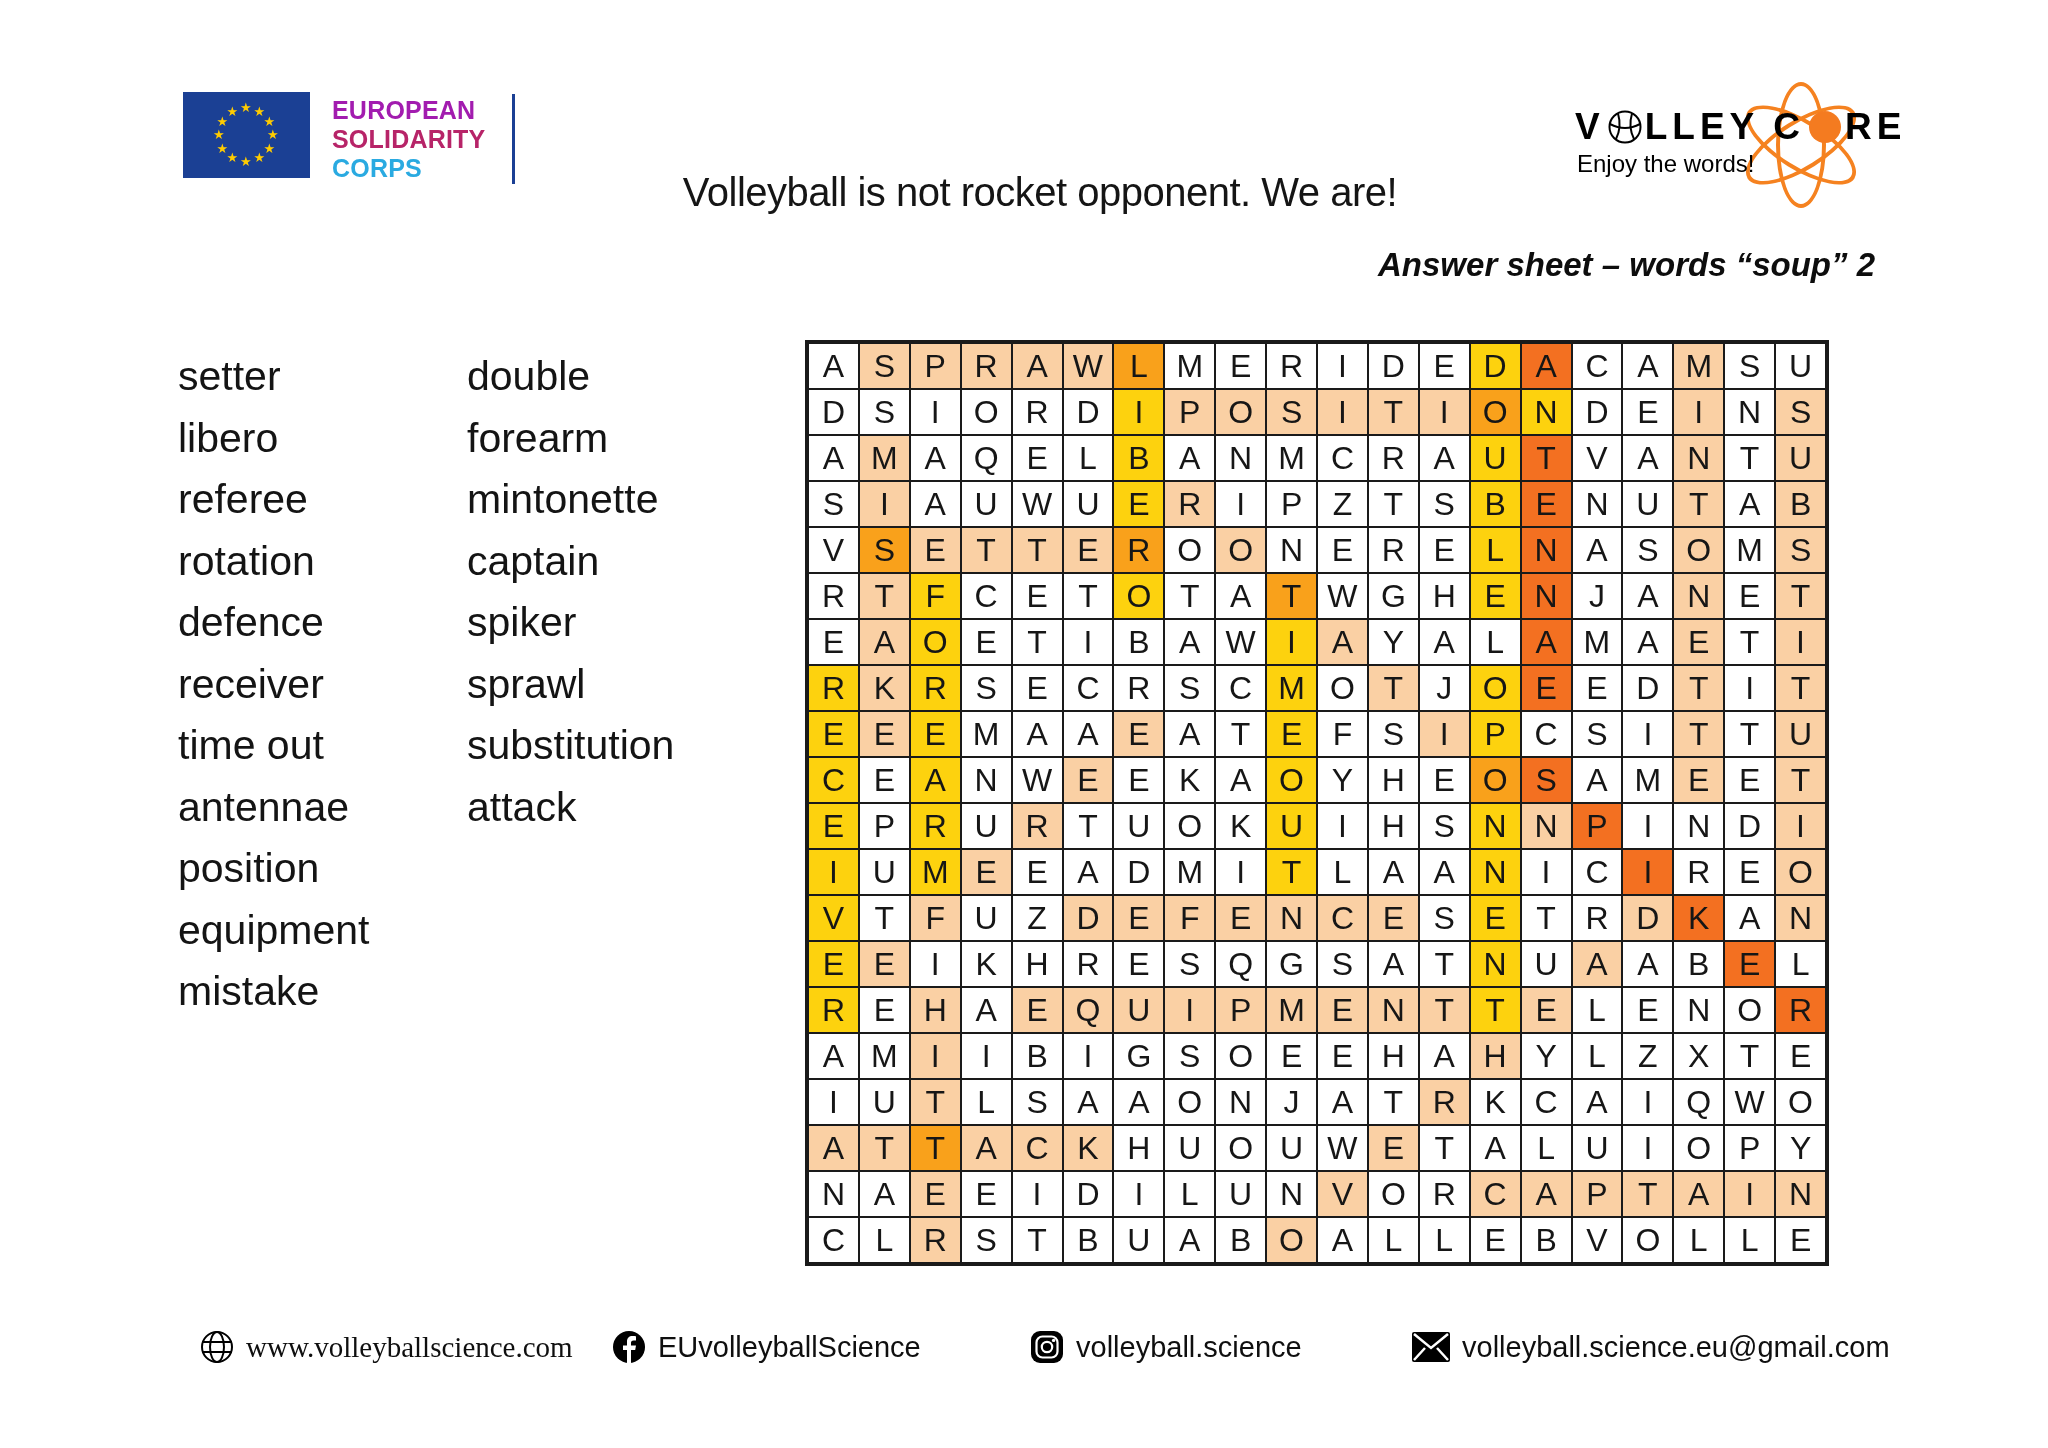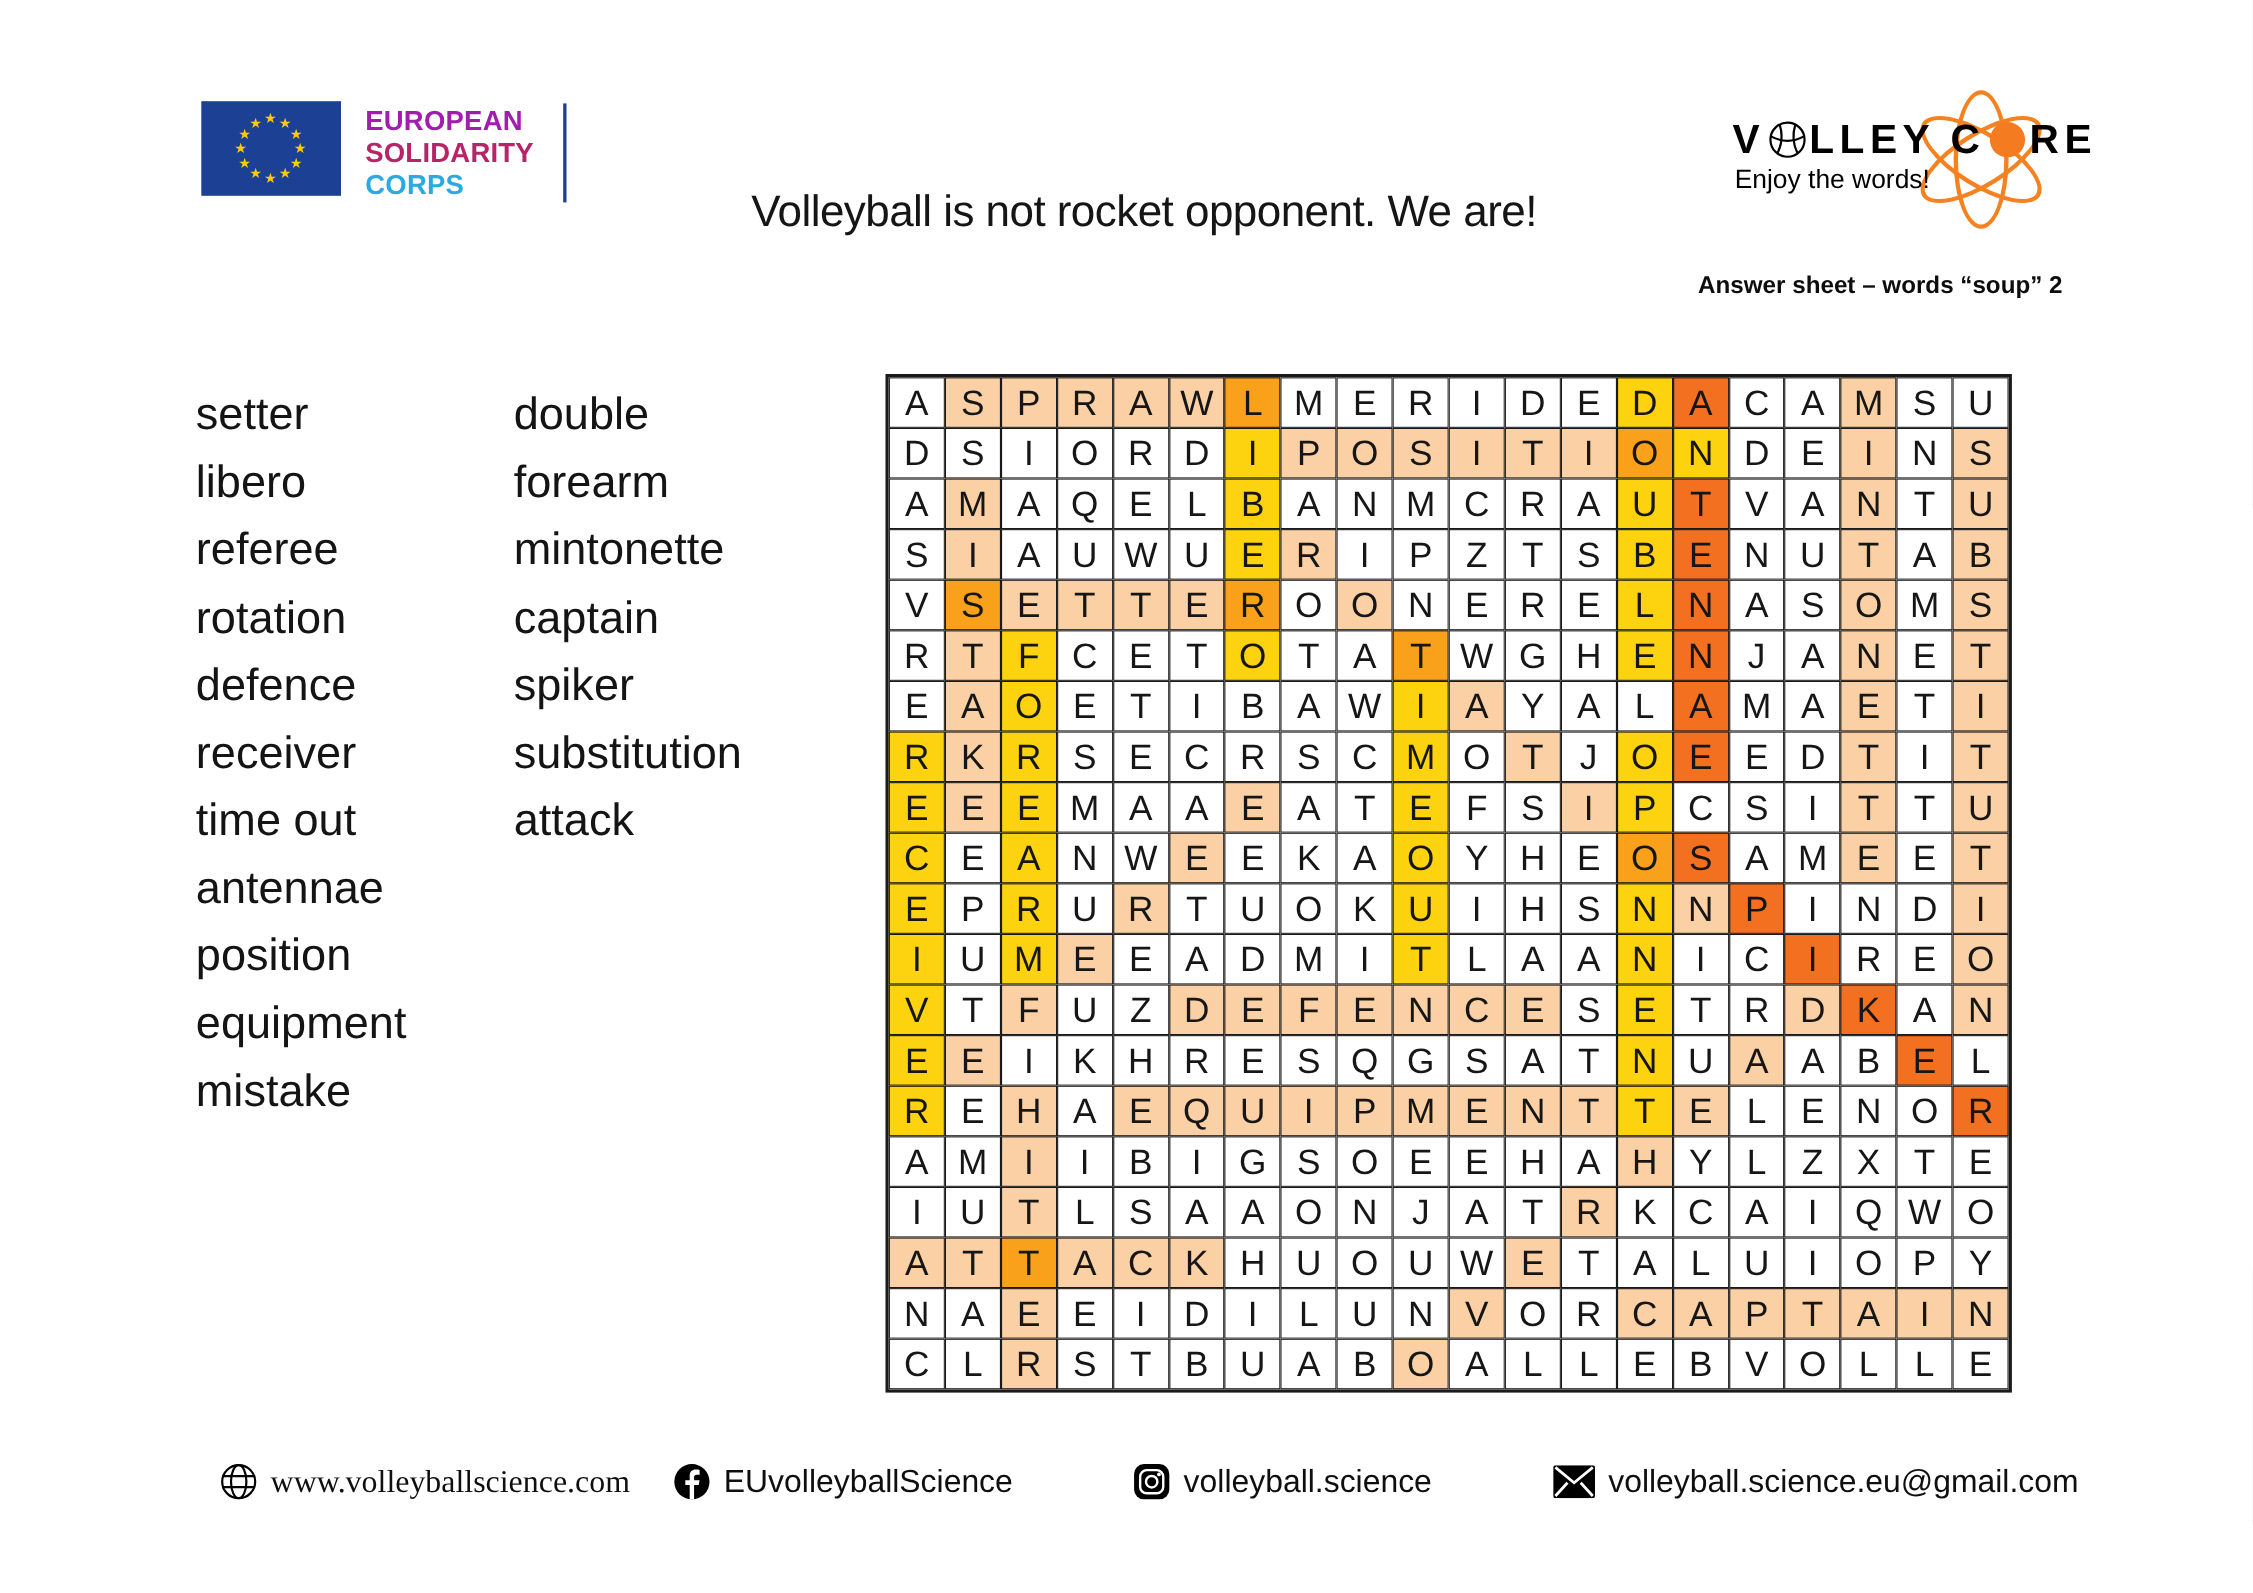--- a/index.html
+++ b/index.html
@@ -27,21 +27,21 @@
   .vcore .orbit.o2{transform:rotate(32deg);}
   .vcore .orbit.o3{transform:rotate(90deg);}
   .vcore .wordmark{position:absolute;left:0;top:40px;display:flex;align-items:center;
                    font-weight:800;font-size:37px;letter-spacing:5px;color:#000;white-space:nowrap;}
   .vcore .ball{width:34px;height:34px;margin:0 3px;}
   .vcore .nucleus{display:inline-block;width:32px;height:32px;border-radius:50%;
                   background:#F47B20;margin:0 4px;}
   .vcore .sub{position:absolute;left:2px;top:84px;font-size:24px;color:#000;}
 
   
-  .sheet-title{position:absolute;right:173px;top:246px;font-size:22px;font-weight:bold;color:#0d0d0d;}
+  .sheet-title{position:absolute;right:173px;top:246px;font-size:33px;font-weight:bold;color:#0d0d0d;font-style:italic;}
 
   
   .word-col{position:absolute;top:346px;font-size:41px;line-height:61.5px;color:#141414;}
   .word-col.left{left:178px;}
   .word-col.right{left:467px;}
 
   
   .grid{position:absolute;left:805px;top:340px;width:1024px;height:926px;
         border:3px solid #1a1a1a;box-sizing:border-box;display:grid;
         grid-template-columns:repeat(20,1fr);grid-template-rows:repeat(20,1fr);}
@@ -117,20 +117,21 @@
       <div>position</div>
       <div>equipment</div>
       <div>mistake</div>
     </div>
   <div class="word-col right">
       <div>double</div>
       <div>forearm</div>
       <div>mintonette</div>
       <div>captain</div>
       <div>spiker</div>
+      <div>sprawl</div>
       <div>substitution</div>
       <div>attack</div>
     </div>
 
   <div class="grid">
       <div class="cell" style="background: rgb(255, 255, 255);">A</div>
       <div class="cell" style="background: rgb(250, 208, 164);">S</div>
       <div class="cell" style="background: rgb(250, 208, 164);">P</div>
       <div class="cell" style="background: rgb(250, 208, 164);">R</div>
       <div class="cell" style="background: rgb(250, 208, 164);">A</div>

